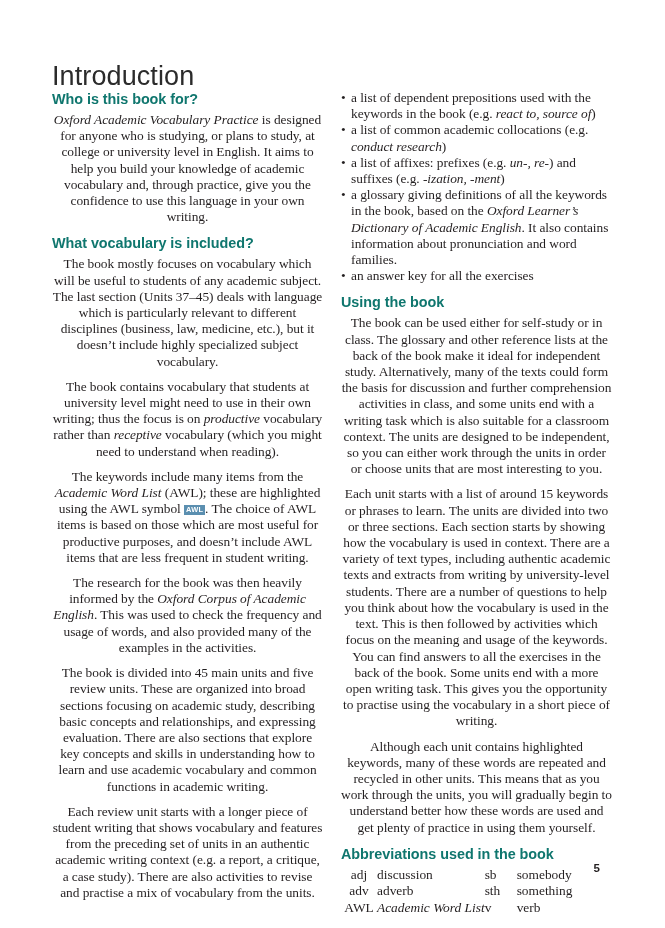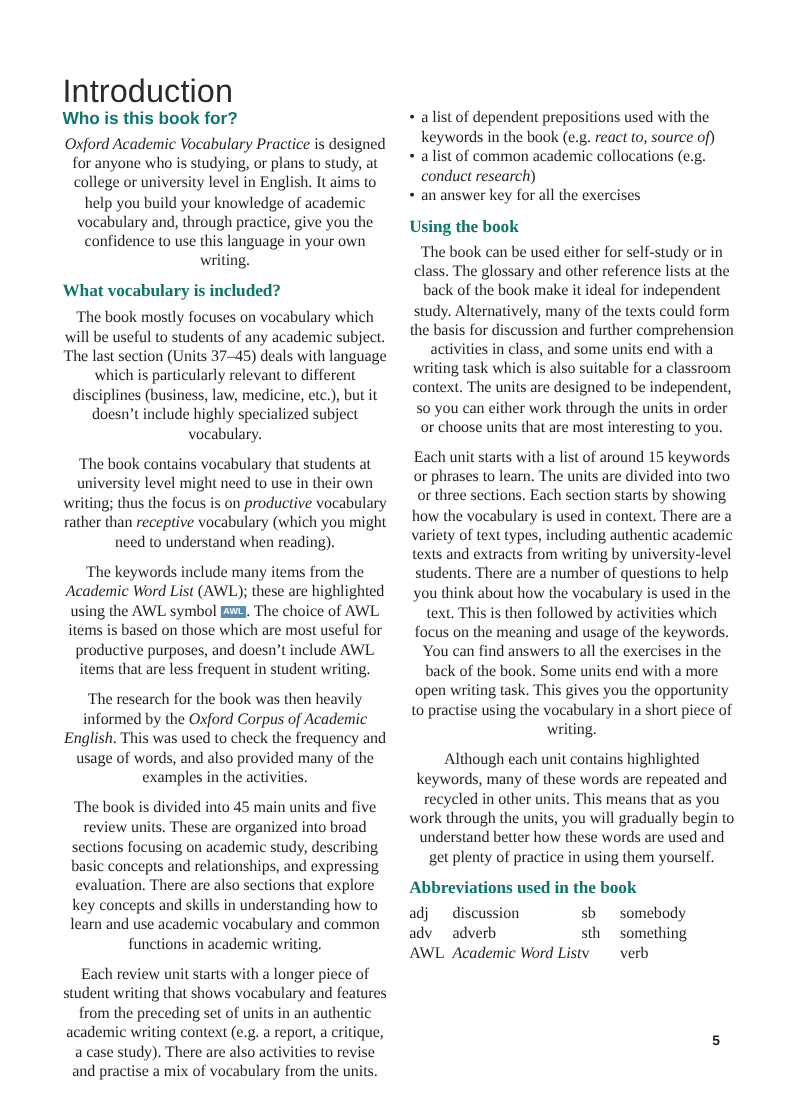--- a/index.html
+++ b/index.html
@@ -49,21 +49,21 @@
   
   h2.sec {
     font-family: "Liberation Sans", "DejaVu Sans", sans-serif;
     font-weight: bold;
     font-size: 14.4px;
     color: #0f766e;
     margin: 0 0 4px 0;
     line-height: 1.25;
     letter-spacing: -0.05px;
   }
-  h2.sec.spaced { margin-top: 4px; font-family: Liberation Serif, serif; }
+  h2.sec.spaced { margin-top: 4px; }
 
   
   p.body {
     margin: 0 0 9px 0;
     font-size: 13.4px;
     line-height: 16.2px;
     text-align: center;
     color: #231f20;
     letter-spacing: -0.05px;
   }
@@ -112,21 +112,21 @@
     border-collapse: collapse;
     font-size: 13.4px;
     line-height: 16.4px;
     margin-top: 1px;
   }
   table.abbrev td {
     padding: 0 0 0 0;
     vertical-align: top;
     white-space: nowrap;
   }
-  td.k1 { width: 36px; }
+  td.k1 { width: 36px; text-align: center; }
   td.v1 { width: 107px; }
   td.k2 { width: 32px; }
   td.v2 { width: auto; }
 
   
   .page-number {
     position: absolute;
     right: 46px;
     top: 862px;
     font-family: "Liberation Sans", "DejaVu Sans", sans-serif;
@@ -165,20 +165,22 @@
 
       <p class="body">Each review unit starts with a longer piece of student writing that shows vocabulary and features from the preceding set of units in an authentic academic writing context (e.g. a report, a critique, a case study). There are also activities to revise and practise a mix of vocabulary from the units.</p>
 
     </div>
 
     <div class="col">
 
       <ul class="bullets">
         <li><span>a list of dependent prepositions used with the keywords in the book (e.g. </span><span class="it">react to, source of</span><span>)</span></li>
         <li><span>a list of common academic collocations (e.g. </span><span class="it">conduct research</span><span>)</span></li>
+        <li><span>a list of affixes: prefixes (e.g. </span><span class="it">un-, re-</span><span>) and suffixes (e.g. </span><span class="it">-ization, -ment</span><span>)</span></li>
+        <li><span>a glossary giving definitions of all the keywords in the book, based on the </span><span class="it">Oxford Learner’s Dictionary of Academic English</span><span>. It also contains information about pronunciation and word families.</span></li>
         <li>an answer key for all the exercises</li>
       </ul>
 
       <h2 class="sec spaced">Using the book</h2>
 
       <p class="body">The book can be used either for self-study or in class. The glossary and other reference lists at the back of the book make it ideal for independent study. Alternatively, many of the texts could form the basis for discussion and further comprehension activities in class, and some units end with a writing task which is also suitable for a classroom context. The units are designed to be independent, so you can either work through the units in order or choose units that are most interesting to you.</p>
 
       <p class="body">Each unit starts with a list of around 15 keywords or phrases to learn. The units are divided into two or three sections. Each section starts by showing how the vocabulary is used in context. There are a variety of text types, including authentic academic texts and extracts from writing by university-level students. There are a number of questions to help you think about how the vocabulary is used in the text. This is then followed by activities which focus on the meaning and usage of the keywords. You can find answers to all the exercises in the back of the book. Some units end with a more open writing task. This gives you the opportunity to practise using the vocabulary in a short piece of writing.</p>
 
       <p class="body">Although each unit contains highlighted keywords, many of these words are repeated and recycled in other units. This means that as you work through the units, you will gradually begin to understand better how these words are used and get plenty of practice in using them yourself.</p>

